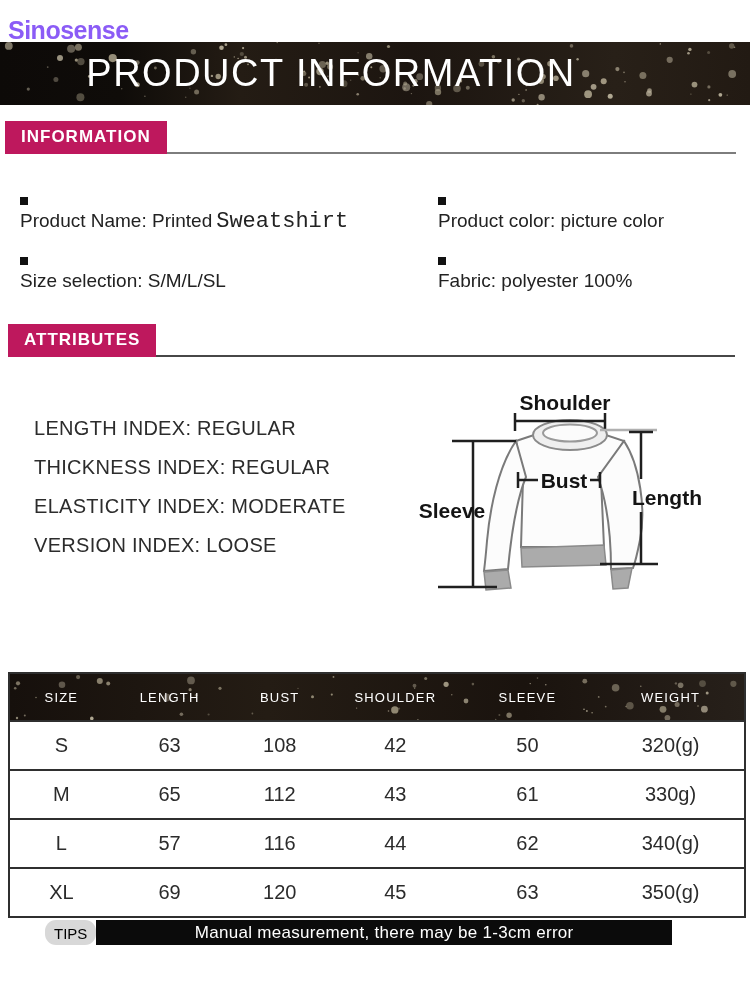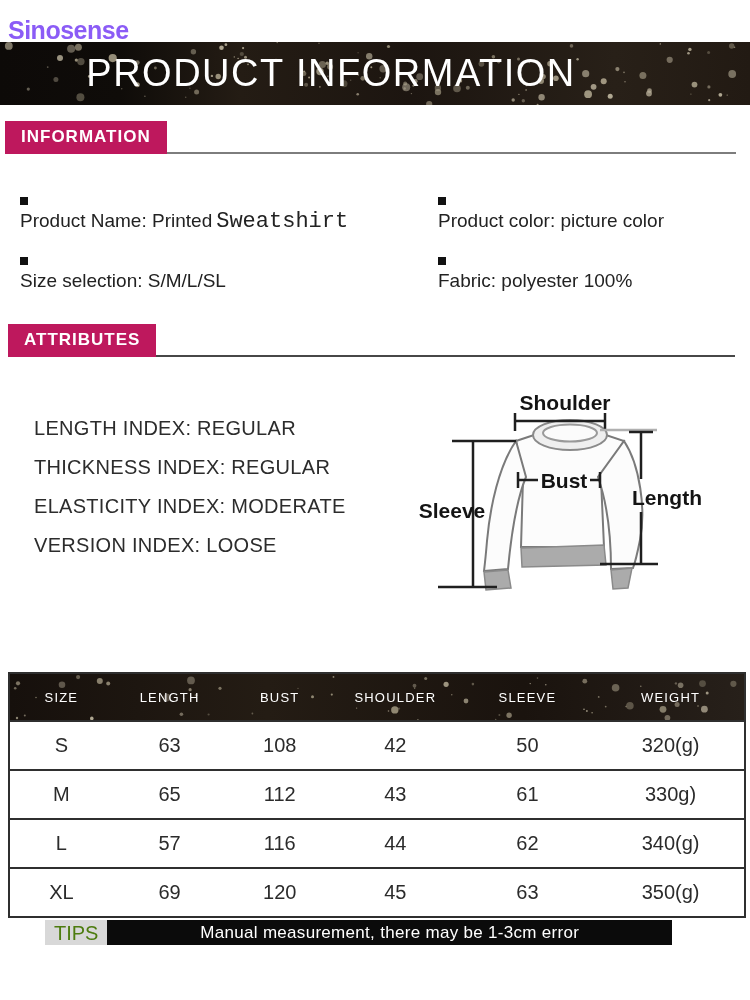--- a/index.html
+++ b/index.html
@@ -43,21 +43,21 @@
   
   .size-table{position:absolute;left:8px;top:672px;width:734px;border:2px solid #2f2f2f;}
   .thead{position:relative;height:46px;display:grid;grid-template-columns:14% 15.5% 14.5% 17% 19% 20%;
     align-items:center;background:linear-gradient(90deg,#16100c 0%,#241c14 35%,#1a130e 70%,#27201a 100%);}
   .thead .th{position:relative;z-index:2;color:#fff;font-size:13px;letter-spacing:1.2px;text-align:center;font-weight:400;}
   .trow{height:47px;display:grid;grid-template-columns:14% 15.5% 14.5% 17% 19% 20%;align-items:center;
     border-top:2px solid #2f2f2f;background:#fff;}
   .trow .td{font-size:20px;color:#2b2b2b;text-align:center;}
   
   .tips{position:absolute;left:45px;top:920px;width:627px;height:25px;display:flex;}
-  .tips-label{background:#d8d8d8;color:#4d7c0f;font-size:20px;padding:1px 9px 0 9px;display:flex;align-items:center;}
+  .tips-label{background:#d8d8d8;color:#000000;font-size:15px;padding:1px 9px 0 9px;display:flex;align-items:center;border-radius:11px;}
   .tips-bar{flex:1;background:#0b0b0b;color:#fff;font-size:17px;display:flex;align-items:center;justify-content:center;letter-spacing:0.3px;}
 </style>
 </head>
 <body>
 
 <div id="canvas">
 
   <div class="brand">Sinosense</div>
 
   <div class="banner">

